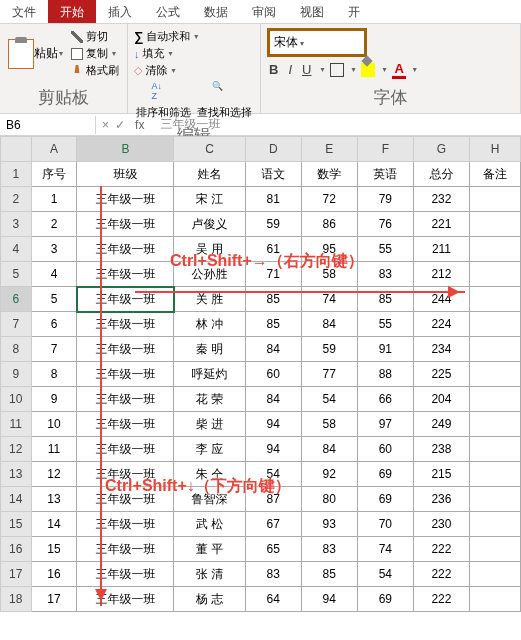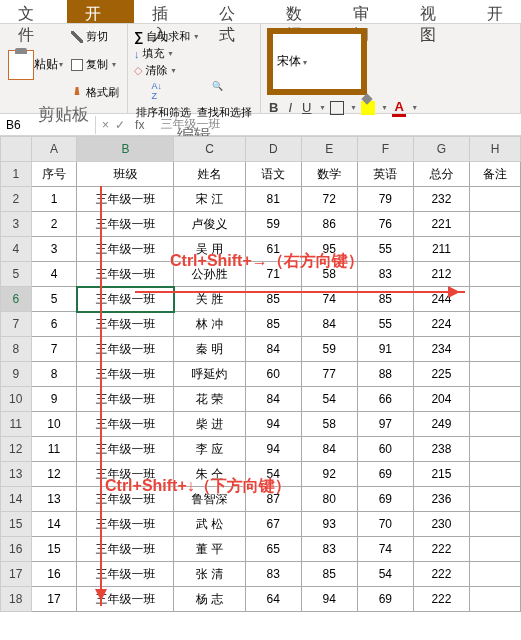--- a/index.html
+++ b/index.html
@@ -1,40 +1,40 @@
 <!DOCTYPE html>
 <html><head>
 <meta charset="utf-8">
 <style>
 *{box-sizing:border-box;margin:0;padding:0;font-family:"Microsoft YaHei","宋体",sans-serif}
 body{background:#fff;width:521px;height:640px;overflow:hidden;font-size:12px;position:relative}
 .tabbar{display:flex;background:#fff;border-bottom:1px solid #d4d4d4;height:24px}
-.tab{padding:4px 18px;color:#444;cursor:pointer;font-size:16px}
-.tab.active{background:#a16207;color:#fff}
+.tab{padding:4px 12px;color:#444;cursor:pointer;font-size:12px}
+.tab.active{background:#b91c1c;color:#fff}
 .ribbon{display:flex;background:#f3f2f1;height:90px;border-bottom:1px solid #d4d4d4}
 .group{border-right:1px solid #d4d4d4;padding:4px 6px;display:flex;flex-direction:column;justify-content:space-between}
 .group-label{text-align:center;color:#666;font-size:17px;margin-top:2px}
 .paste-area{display:flex;gap:4px}
 .paste-btn{display:flex;flex-direction:row;align-items:center;cursor:pointer;padding:2px}
 .paste-icon{width:26px;height:30px;background:#fff;border:1px solid #cc6a28;position:relative}
 .paste-icon::before{content:"";position:absolute;top:-3px;left:6px;width:12px;height:6px;background:#888;border-radius:2px 2px 0 0}
-.clip-btns{display:flex;flex-direction:column;gap:11px;font-size:11px}
+.clip-btns{display:flex;flex-direction:column;gap:0;font-size:11px}
 .clip-btn{display:flex;align-items:center;gap:3px;cursor:pointer;padding:1px 2px}
 .mini-icon{width:12px;height:12px;display:inline-block}
 .scissors{background:linear-gradient(45deg,transparent 40%,#666 40%,#666 60%,transparent 60%)}
 .copy{border:1px solid #666;background:#fff}
 .brush{background:#cc6a28;clip-path:polygon(40% 0,60% 0,70% 70%,30% 70%)}
 .edit-group .row{display:flex;align-items:center;gap:3px;font-size:11px;padding:1px 0;cursor:pointer}
 .sigma{font-weight:bold;font-size:13px}
 .sort-area{display:flex;gap:2px}
 .sort-btn{display:flex;flex-direction:column;align-items:center;cursor:pointer;padding:2px;font-size:11px}
 .az-icon{width:24px;height:24px;position:relative;font-size:9px;color:#4472c4}
 .font-group{flex:1}
 .font-row{display:flex;gap:3px;margin-bottom:3px}
-.font-select{border:6px solid #a16207;background:#fff;padding:19px 4px;font-size:12px;min-width:100px;cursor:pointer}
+.font-select{border:3px solid #a16207;background:#fff;padding:3px 4px;font-size:12px;min-width:100px;cursor:pointer}
 .font-btns{display:flex;gap:6px;align-items:center}
 .fbtn{cursor:pointer;padding:2px;color:#444;font-size:13px}
 .fbtn.b{font-weight:bold}
 .fbtn.i{font-style:italic}
 .fbtn.u{text-decoration:underline}
 .dd{font-size:8px;color:#666;margin-left:1px}
 .border-icon{width:14px;height:14px;border:1px solid #444;display:inline-block;position:relative}
 .fill-icon{width:14px;height:14px;background:#ffff00;display:inline-block;position:relative}
 .fill-icon::before{content:"";position:absolute;top:-6px;left:2px;width:8px;height:8px;background:#888;transform:rotate(45deg)}
 .fc-icon{color:#c00;font-weight:bold;border-bottom:3px solid #c00;font-size:13px;padding:0 2px}
@@ -149,20 +149,21 @@
         <span class="fbtn u">U</span>
           <span class="dd">▾</span>
         <span class="border-icon"></span>
           <span class="dd">▾</span>
         <span class="fill-icon"></span>
           <span class="dd">▾</span>
         <span class="fc-icon">A</span>
           <span class="dd">▾</span>
       </div>
     </div>
+    <div class="group-label">字体</div>
   </div>
 </div>
 
 <div class="namebox-row">
   <div class="namebox">B6</div>
   <div class="fx-btns">
     <span>×</span>
     <span>✓</span>
     <span class="fx">fx</span>
   </div>

